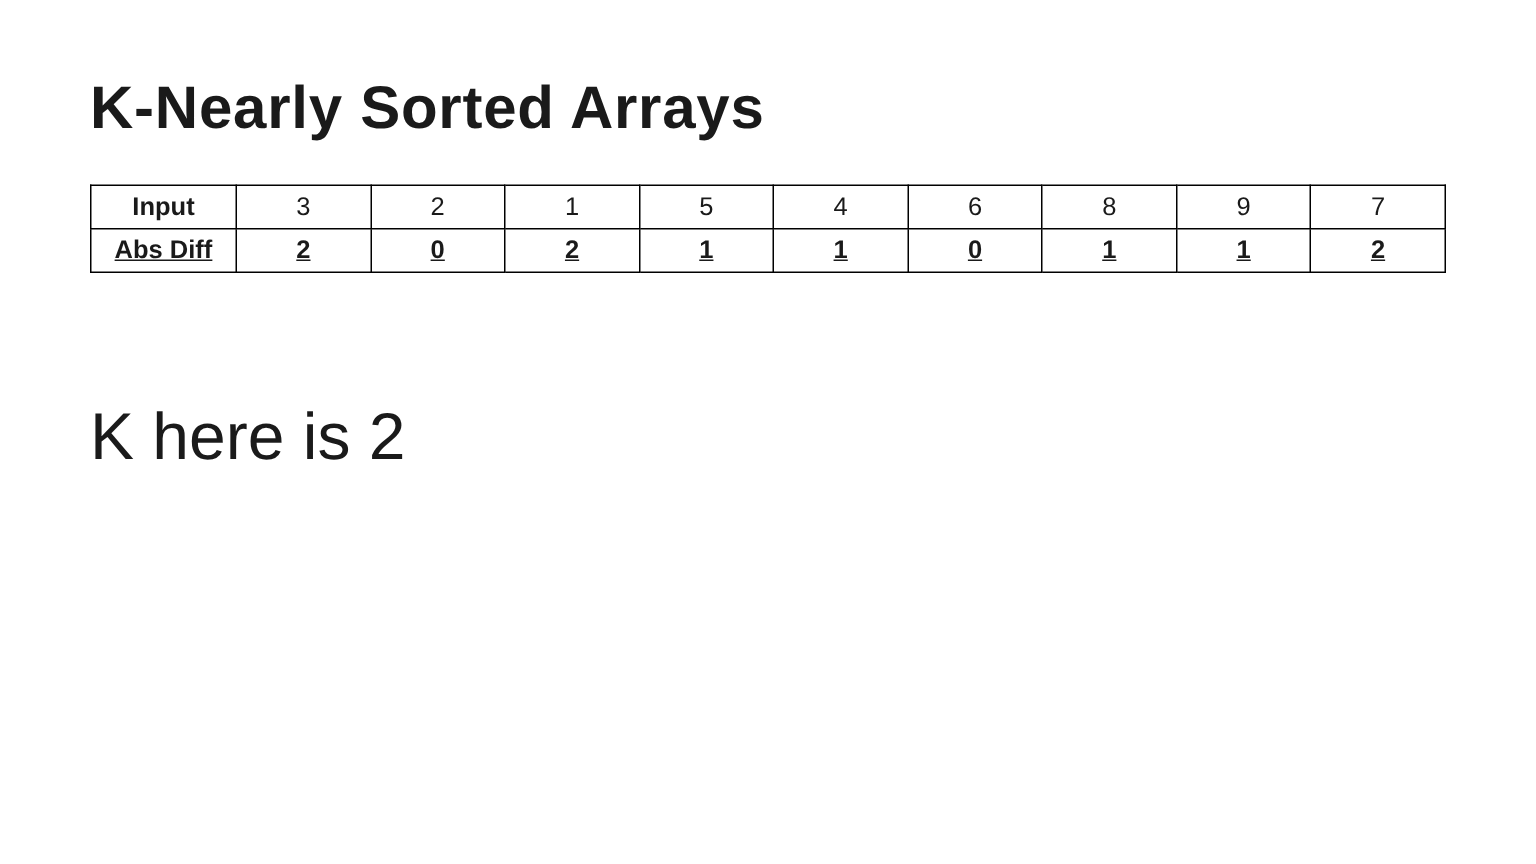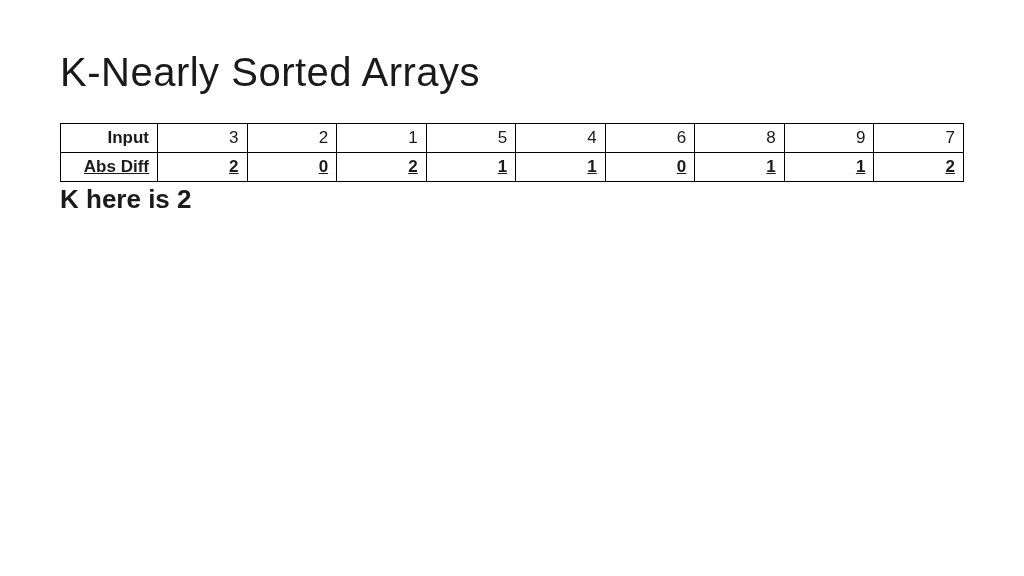--- a/index.html
+++ b/index.html
@@ -11,48 +11,49 @@
     background: #ffffff;
     color: #1a1a1a;
     overflow: hidden;
   }
   .slide {
     padding: 50px 60px 0 60px;
     box-sizing: border-box;
   }
   .title {
     font-size: 40px;
-    font-weight: 400;
+    font-weight: 700;
     margin: 0 0 28px 0;
     letter-spacing: 0.5px;
   }
   table {
     border-collapse: collapse;
     width: 100%;
     table-layout: fixed;
     font-size: 17px;
   }
   th, td {
     border: 1px solid #000;
     padding: 4px 8px;
-    text-align: right;
+    text-align: center;
     vertical-align: top;
     font-weight: 400;
   }
   .row-header {
     font-weight: 700;
     width: 80px;
   }
   .bold-row td {
     font-weight: 700;
     text-decoration: underline;
   }
   .body-text {
-    font-size: 26px;
-    font-weight: 700;
+    margin-top: 80px;
+    font-size: 44px;
+    font-weight: 400;
     line-height: 1.35;
   }
 </style>
 </head>
 <body>
 
 <div class="slide">
   <h1 class="title">K-Nearly Sorted Arrays</h1>
 
   <table>

